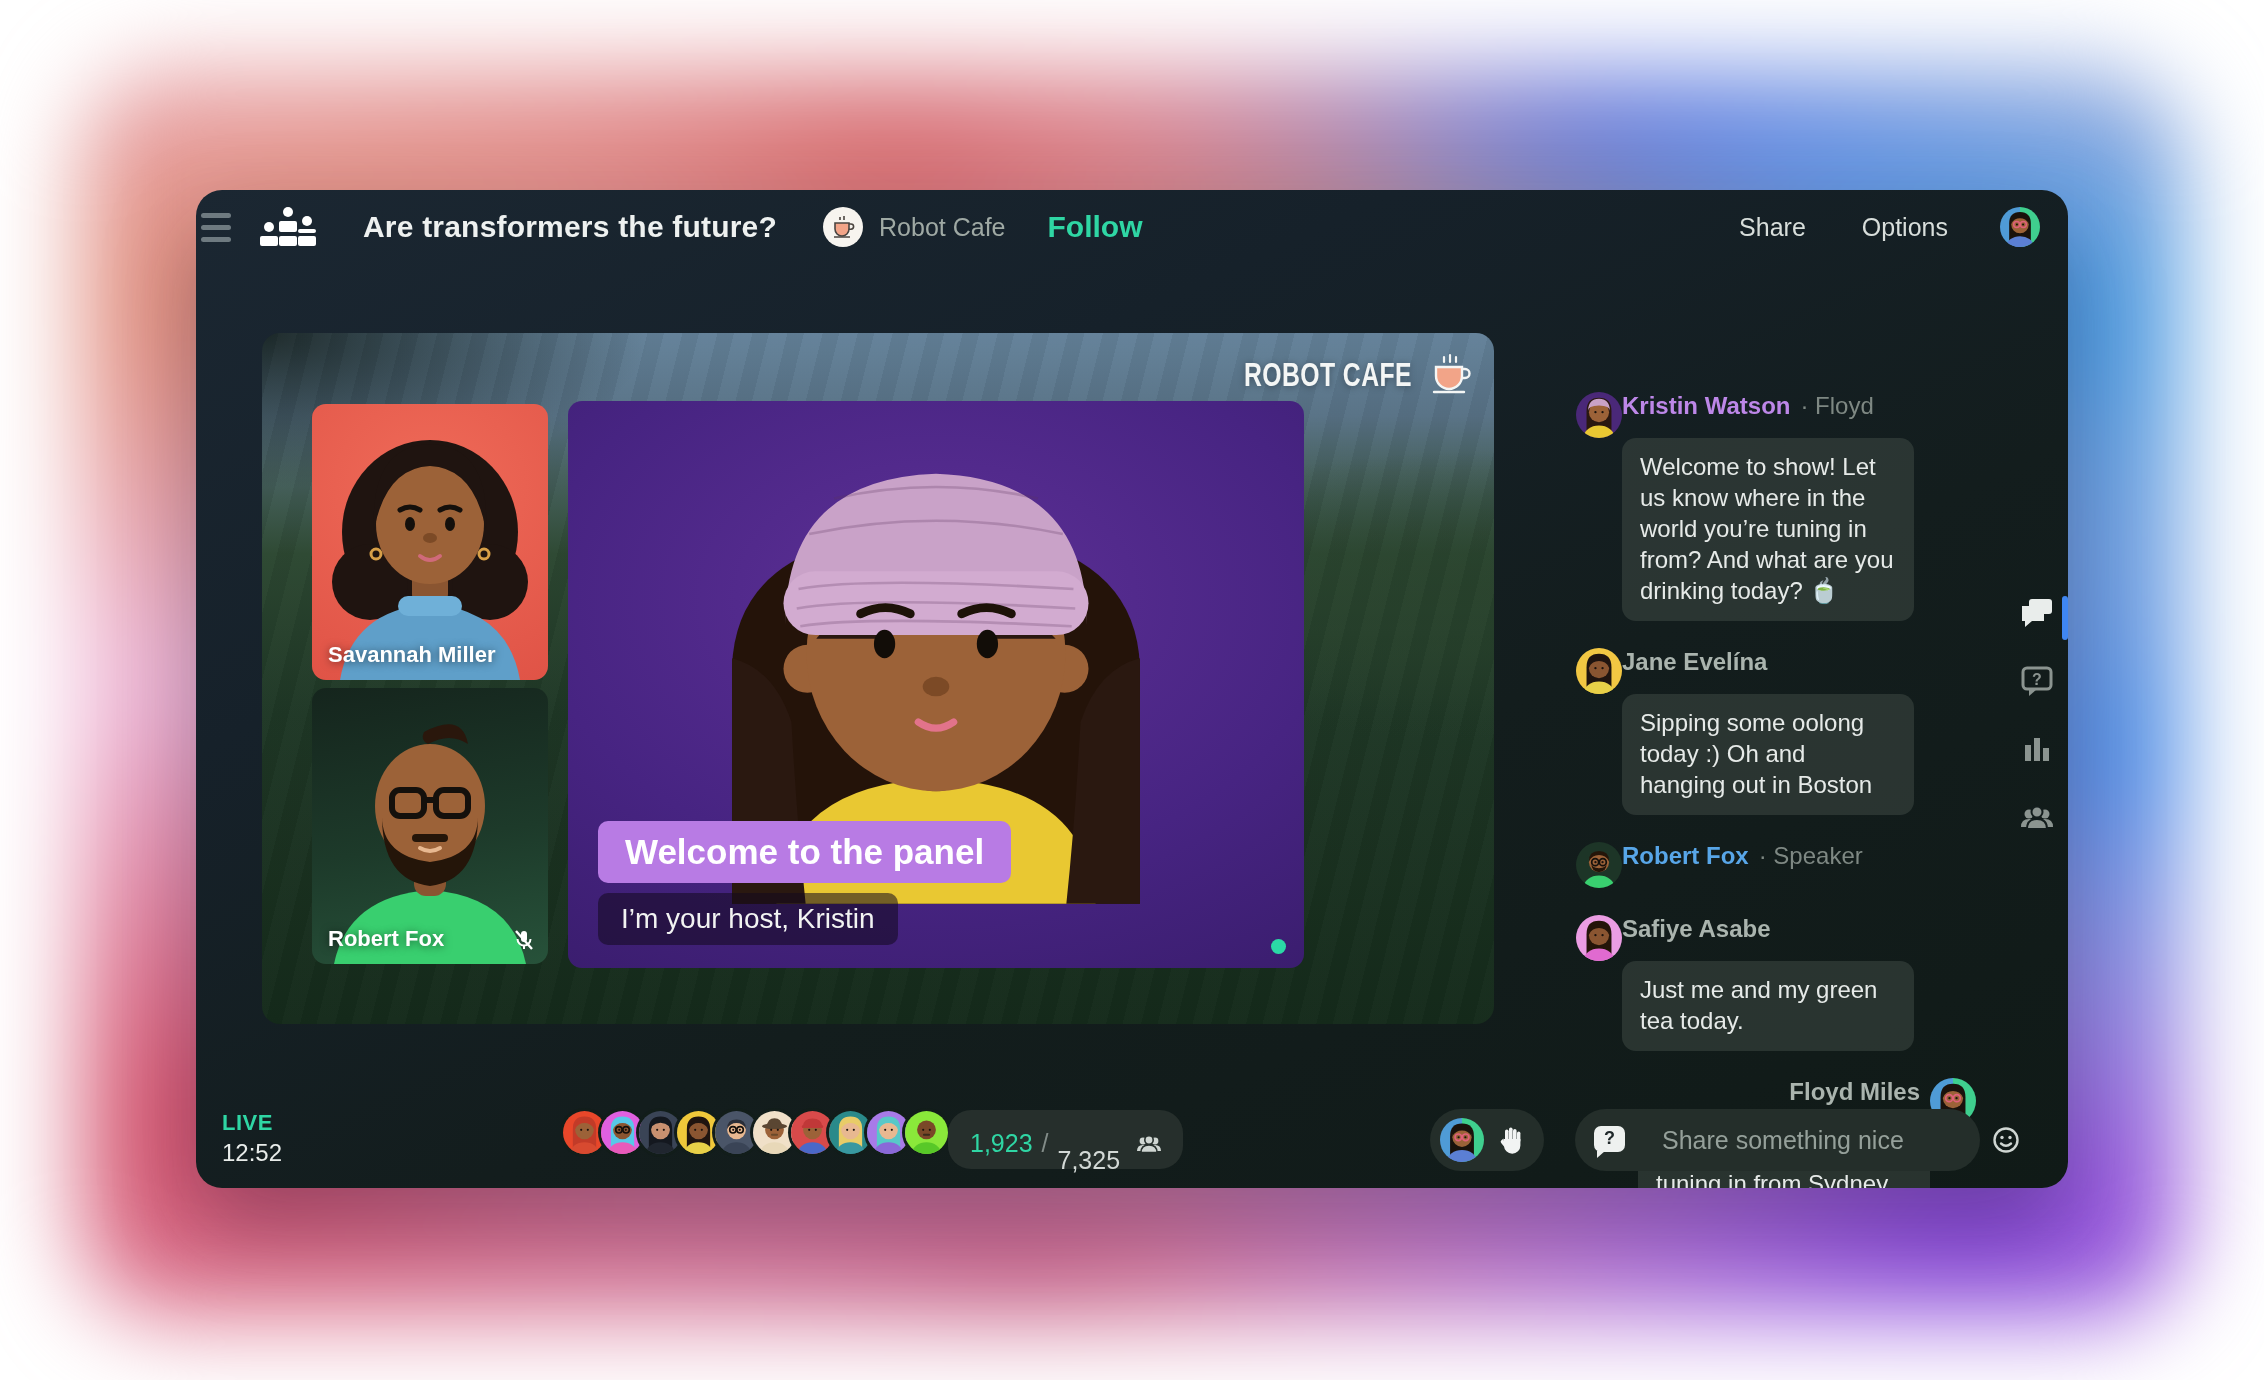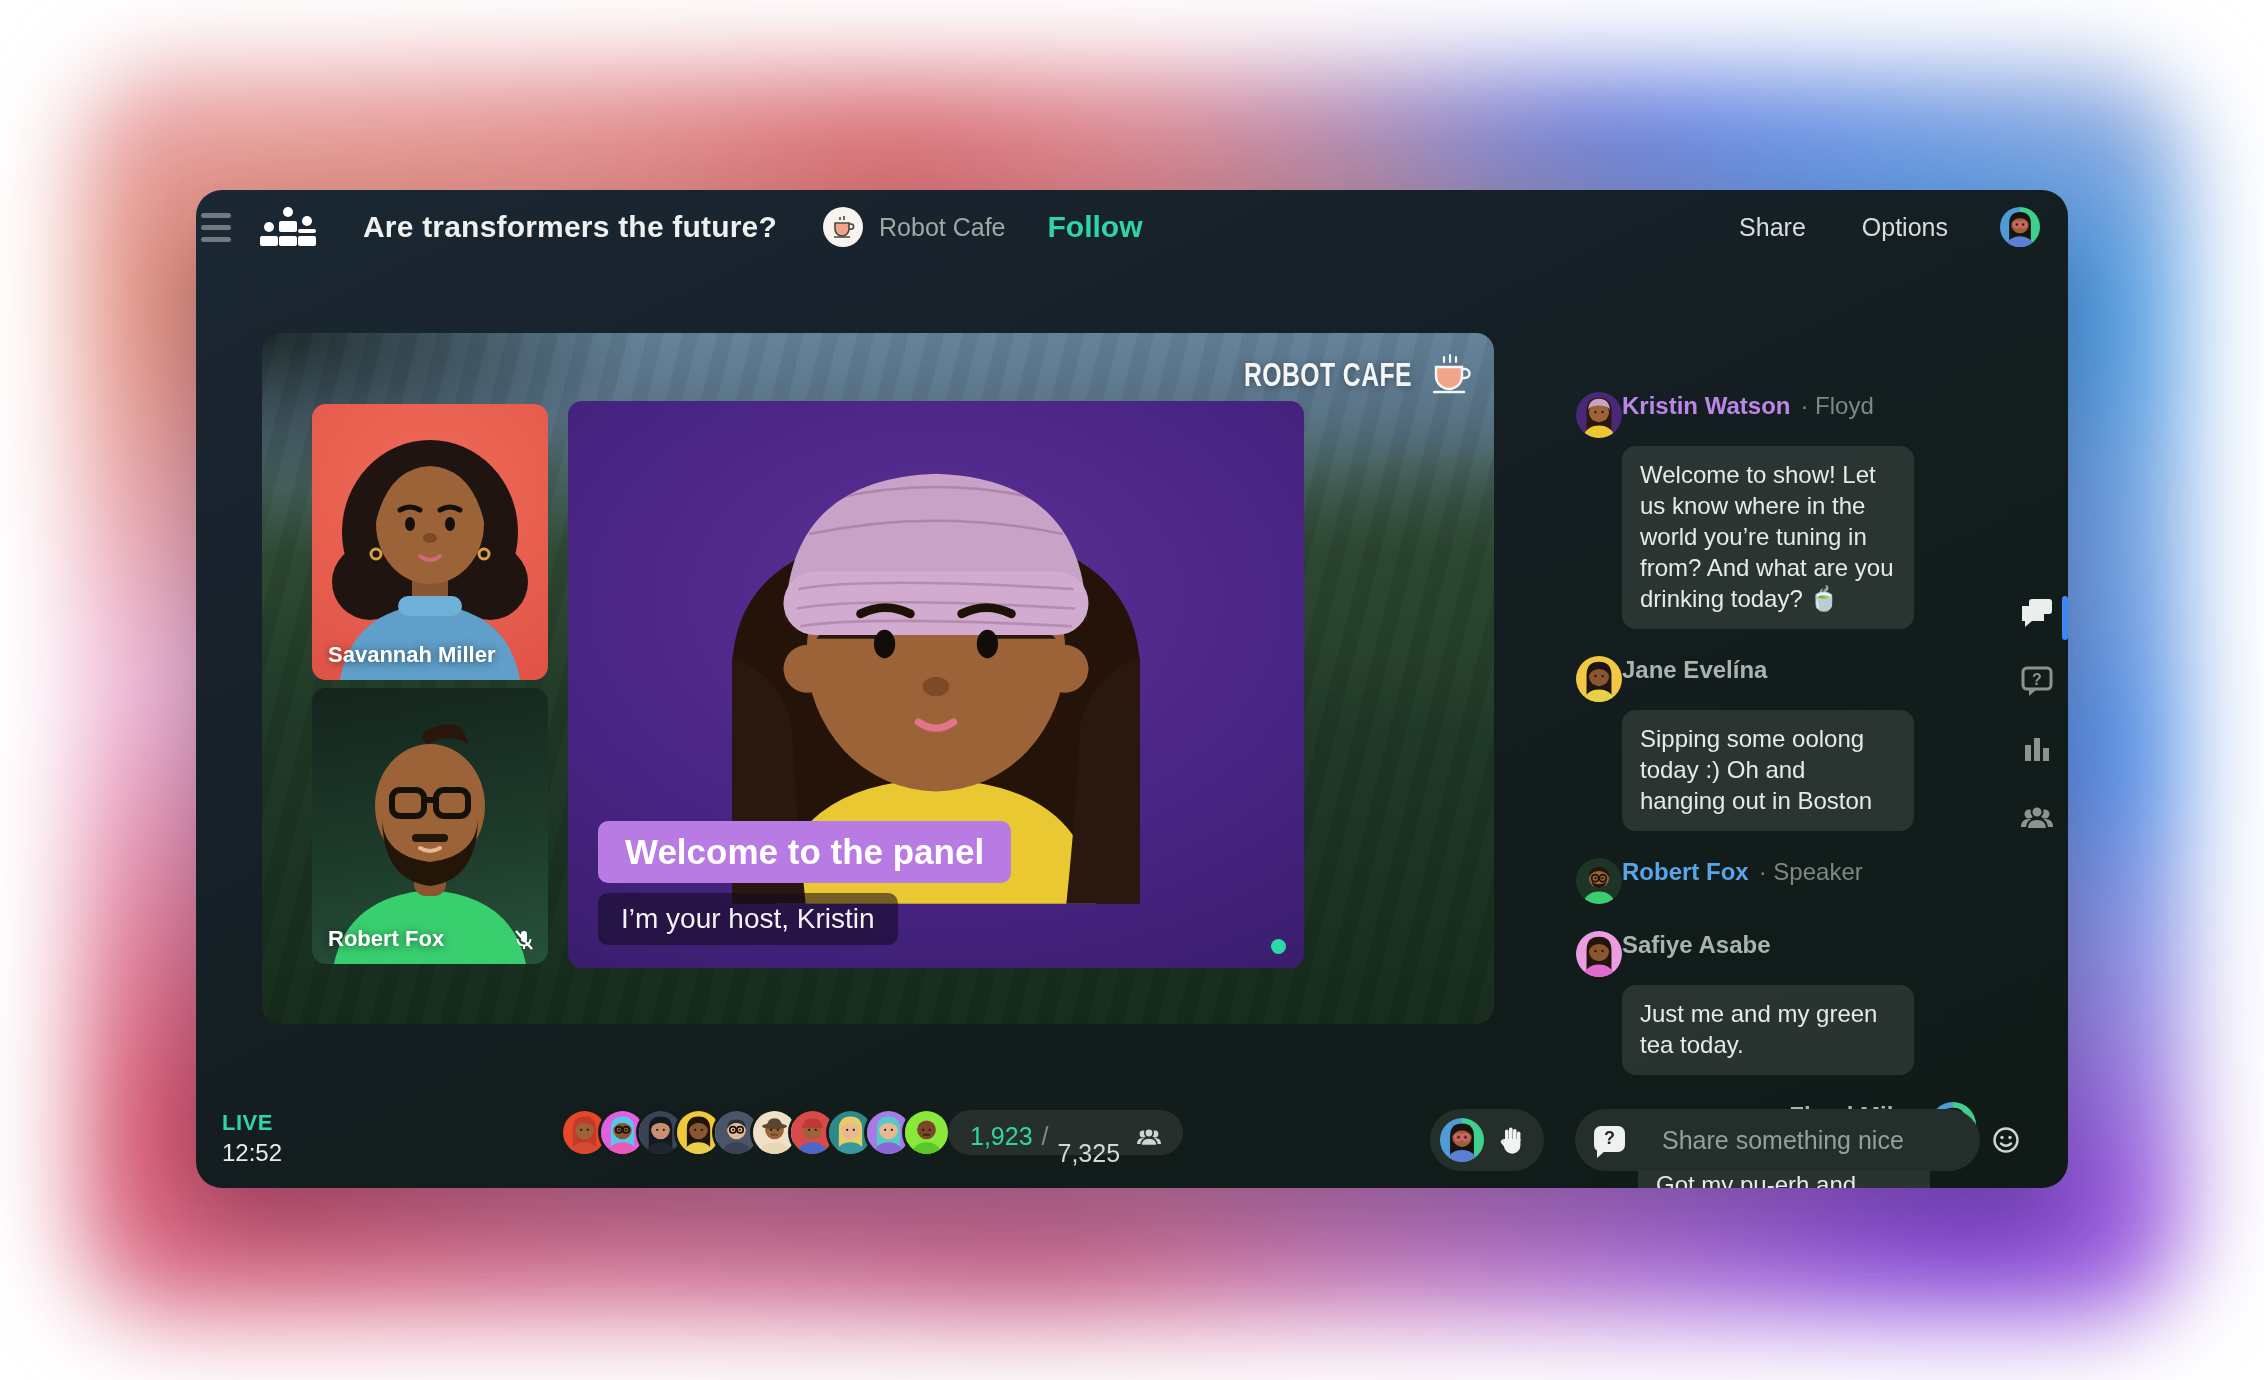--- a/index.html
+++ b/index.html
@@ -90,41 +90,41 @@
   .chat { position: absolute; left: 1380px; top: 202px; width: 406px; display: flex;
     flex-direction: column; row-gap: 27px; }
   .msg { display: flex; width: 342px; }
   .msg.own { width: 400px; flex-direction: row-reverse; align-self: flex-start; margin-left: 0; }
   .msg-avatar { flex: 0 0 46px; width: 46px; height: 46px; border-radius: 50%; overflow: hidden; }
   .msg-body { flex: 1; min-width: 0; }
   .msg-head { display: flex; align-items: baseline; gap: 10px; height: 30px; }
   .msg.own .msg-head { justify-content: flex-end; }
   .msg-author { font-size: 24px; font-weight: 700; color: #aab4ae; cursor: pointer; }
   .msg-role { font-size: 24px; color: #7e8883; }
-  .msg-bubble { margin-top: 24px; width: 292px; background: rgba(62,72,67,0.55); border-radius: 14px;
+  .msg-bubble { margin-top: 16px; width: 292px; background: rgba(62,72,67,0.55); border-radius: 14px;
     padding: 13px 18px 15px; color: #e6eae8; font-size: 24px; line-height: 31px; }
   .msg.own .msg-bubble { margin-left: auto; margin-right: 0; }
 
   
   .rail { position: absolute; left: 1822px; top: 404px; width: 44px; }
   .rail-item { position: relative; width: 38px; height: 38px; margin: 0 0 30px 0; cursor: pointer; }
   .rail-item svg { width: 38px; height: 38px; }
   .rail-indicator { position: absolute; left: 1866px; top: 406px; width: 6px; height: 44px;
     border-radius: 3px; background: #3f86f2; }
 
   
   .live-block { position: absolute; left: 26px; top: 920px; }
   .live-label { color: #2fd6a4; font-size: 22px; font-weight: 800; letter-spacing: 0.5px; }
   .live-time { margin-top: 3px; color: #e8ecea; font-size: 24px; }
 
   .viewer-avatars { position: absolute; left: 367px; top: 921px; display: flex; }
   .mini-av { width: 43px; height: 43px; border-radius: 50%; overflow: hidden; box-shadow: 0 0 0 3px #121d1a; }
   .mini-av + .mini-av { margin-left: -5px; }
 
-  .count-pill { position: absolute; left: 752px; top: 920px; height: 45px; border-radius: 23px;
+  .count-pill { position: absolute; left: 752px; top: 920px; height: 59px; border-radius: 23px;
     background: #262f2c; display: flex; align-items: center; padding: 8px 20px 0 22px; gap: 9px; cursor: pointer; }
   .count-current { color: #2fd6a4; font-size: 25px; }
   .count-sep { color: #828c88; font-size: 25px; }
   .count-max { color: #d3d9d6; font-size: 25px; margin-top: 33px; }
   .count-pill svg { width: 28px; height: 28px; margin-left: 6px; }
 
   .hand-pill { position: absolute; left: 1234px; top: 919px; width: 114px; height: 62px;
     border-radius: 31px; background: #242e2a; display: flex; align-items: center;
     padding: 0 0 0 10px; gap: 13px; cursor: pointer; }
   .hand-pill .self-avatar { width: 44px; height: 44px; border-radius: 50%; overflow: hidden; }

